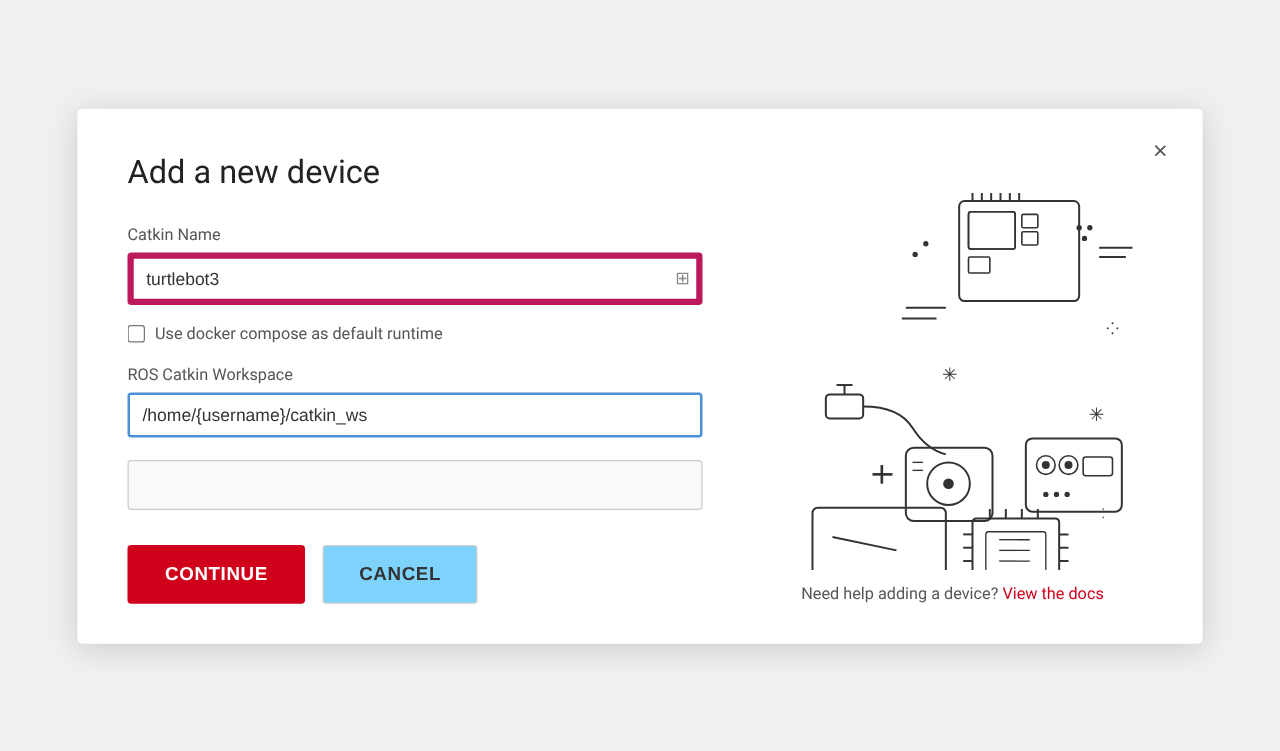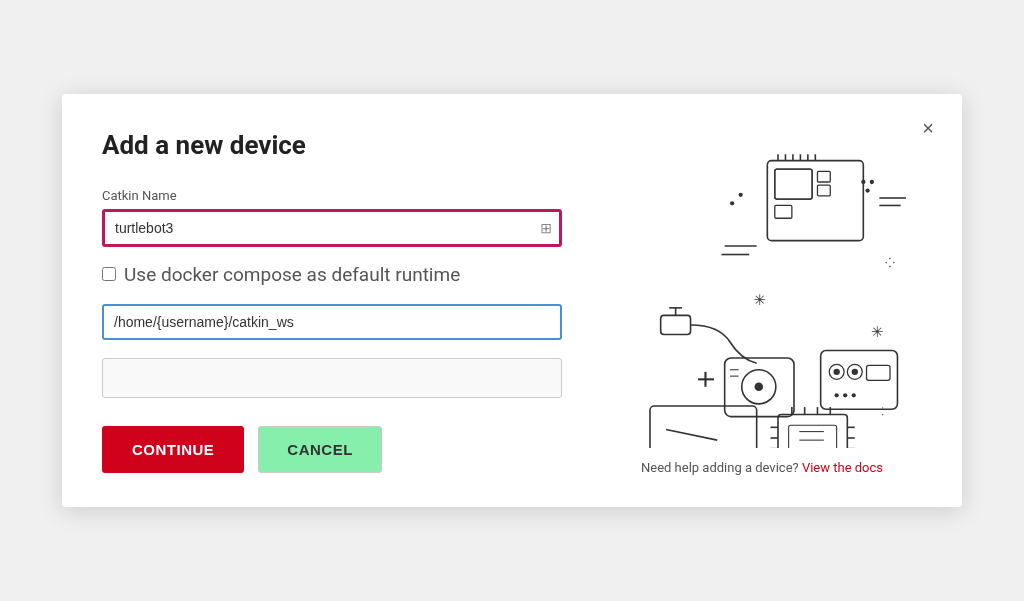--- a/index.html
+++ b/index.html
@@ -44,33 +44,33 @@
       background: none;
       border: none;
       font-size: 20px;
       cursor: pointer;
       color: #555;
       line-height: 1;
       padding: 4px;
     }
     .dialog-title {
       font-size: 26px;
-      font-weight: 700;
+      font-weight: 400;
       color: #222;
       margin-bottom: 28px;
     }
     .field-label {
       font-size: 13px;
       color: #555;
       margin-bottom: 6px;
       display: block;
     }
     .text-input {
       width: 100%;
-      border: 3px solid #be185d;
+      border: 5px solid #be185d;
       border-radius: 3px;
       padding: 8px 36px 8px 10px;
       font-size: 14px;
       color: #333;
       background: #fff;
       outline: none;
       position: relative;
     }
     .input-wrapper {
       position: relative;
@@ -89,21 +89,21 @@
       align-items: center;
       gap: 8px;
       margin-bottom: 18px;
     }
     .checkbox-row input[type="checkbox"] {
       width: 14px;
       height: 14px;
       accent-color: #aaa;
     }
     .checkbox-label {
-      font-size: 19px;
+      font-size: 13px;
       color: #555;
     }
     .catkin-input {
       width: 100%;
       border: 2px solid #4a90d9;
       border-radius: 3px;
       padding: 8px 10px;
       font-size: 14px;
       color: #333;
       background: #fff;
@@ -136,21 +136,21 @@
       border: none;
       border-radius: 3px;
       padding: 14px 30px;
       font-size: 15px;
       font-weight: 700;
       letter-spacing: 0.5px;
       cursor: pointer;
       min-width: 140px;
     }
     .btn-cancel {
-      background: #86efac;
+      background: #7dd3fc;
       color: #333;
       border: 1px solid #ccc;
       border-radius: 3px;
       padding: 14px 28px;
       font-size: 15px;
       font-weight: 600;
       letter-spacing: 0.5px;
       cursor: pointer;
       min-width: 110px;
     }
@@ -186,20 +186,21 @@
     <div class="input-wrapper">
       <input class="text-input" type="text" value="turtlebot3" style="">
       <span class="input-icon">⊞</span>
     </div>
 
     <div class="checkbox-row">
       <input type="checkbox" style="">
       <span class="checkbox-label">Use docker compose as default runtime</span>
     </div>
 
+    <label class="field-label">ROS Catkin Workspace</label>
     <input class="catkin-input" type="text" value="/home/{username}/catkin_ws" style="color: rgb(51, 51, 51); background: rgb(255, 255, 255); border-color: rgb(74, 144, 217); border-width: 2px;">
 
     <input class="description-input" type="text" value="" style="">
 
     <div class="actions">
       <button class="btn-continue">CONTINUE</button>
       <button class="btn-cancel">CANCEL</button>
     </div>
   </div>
 

